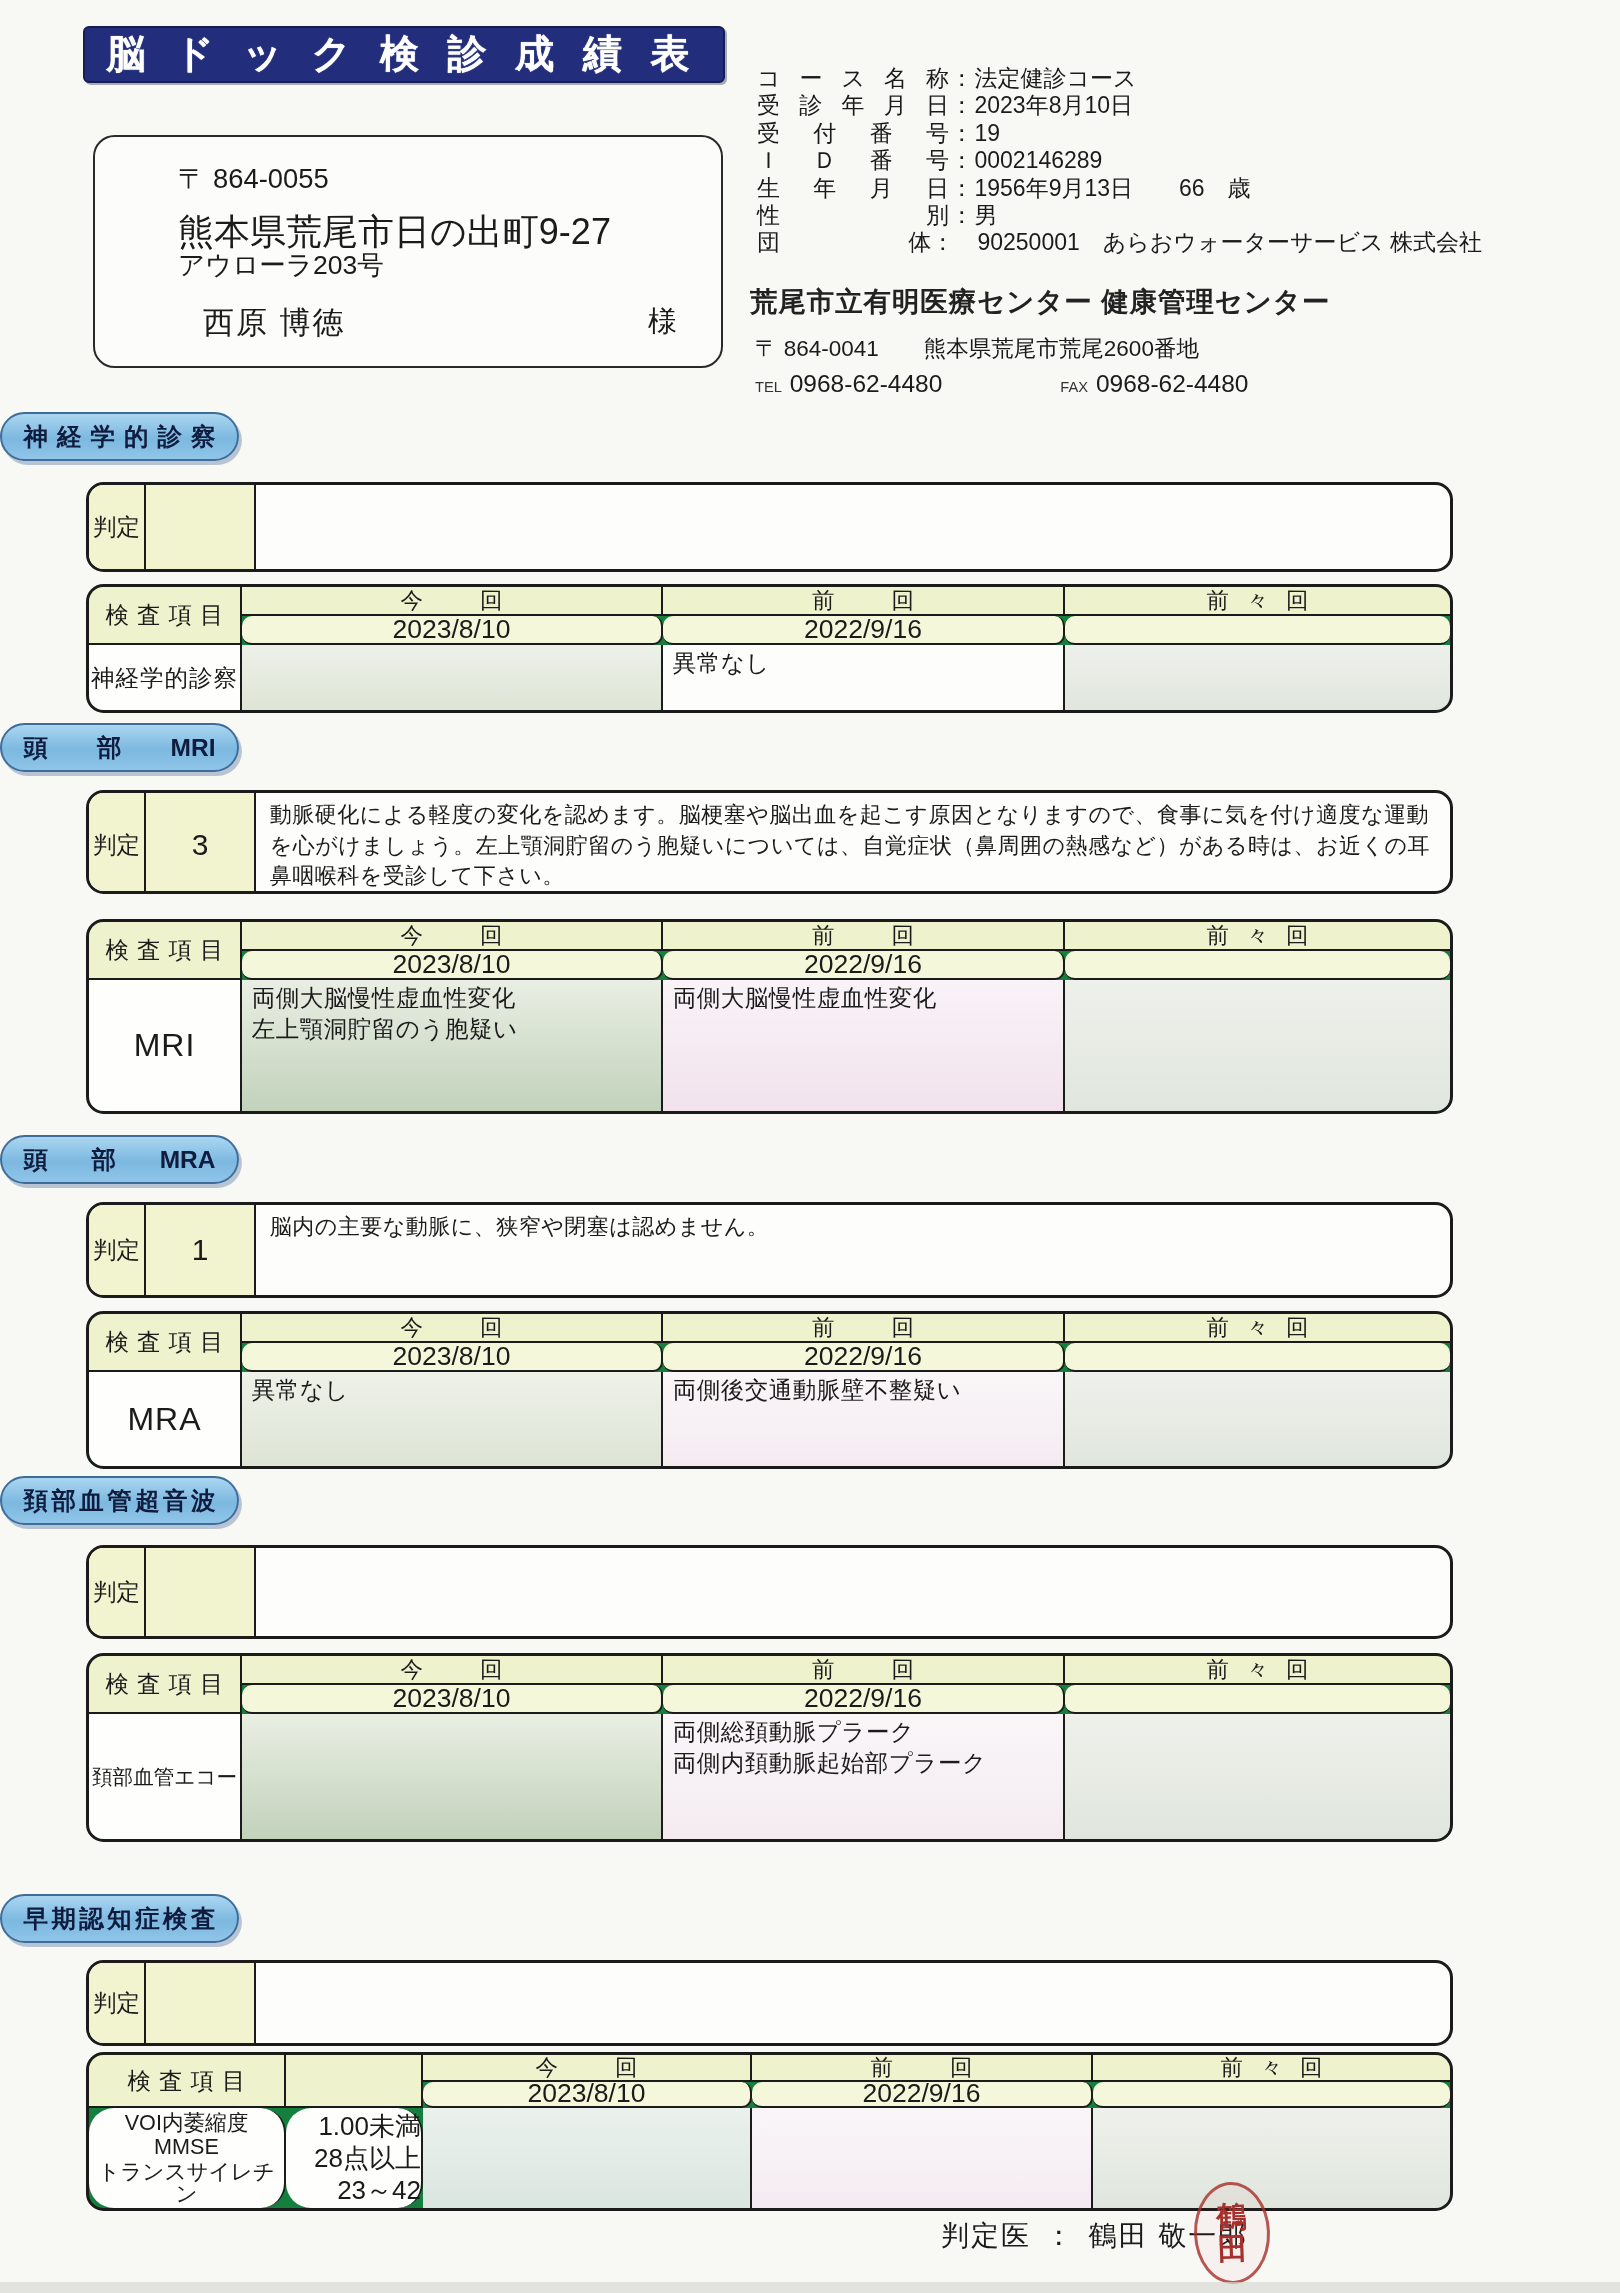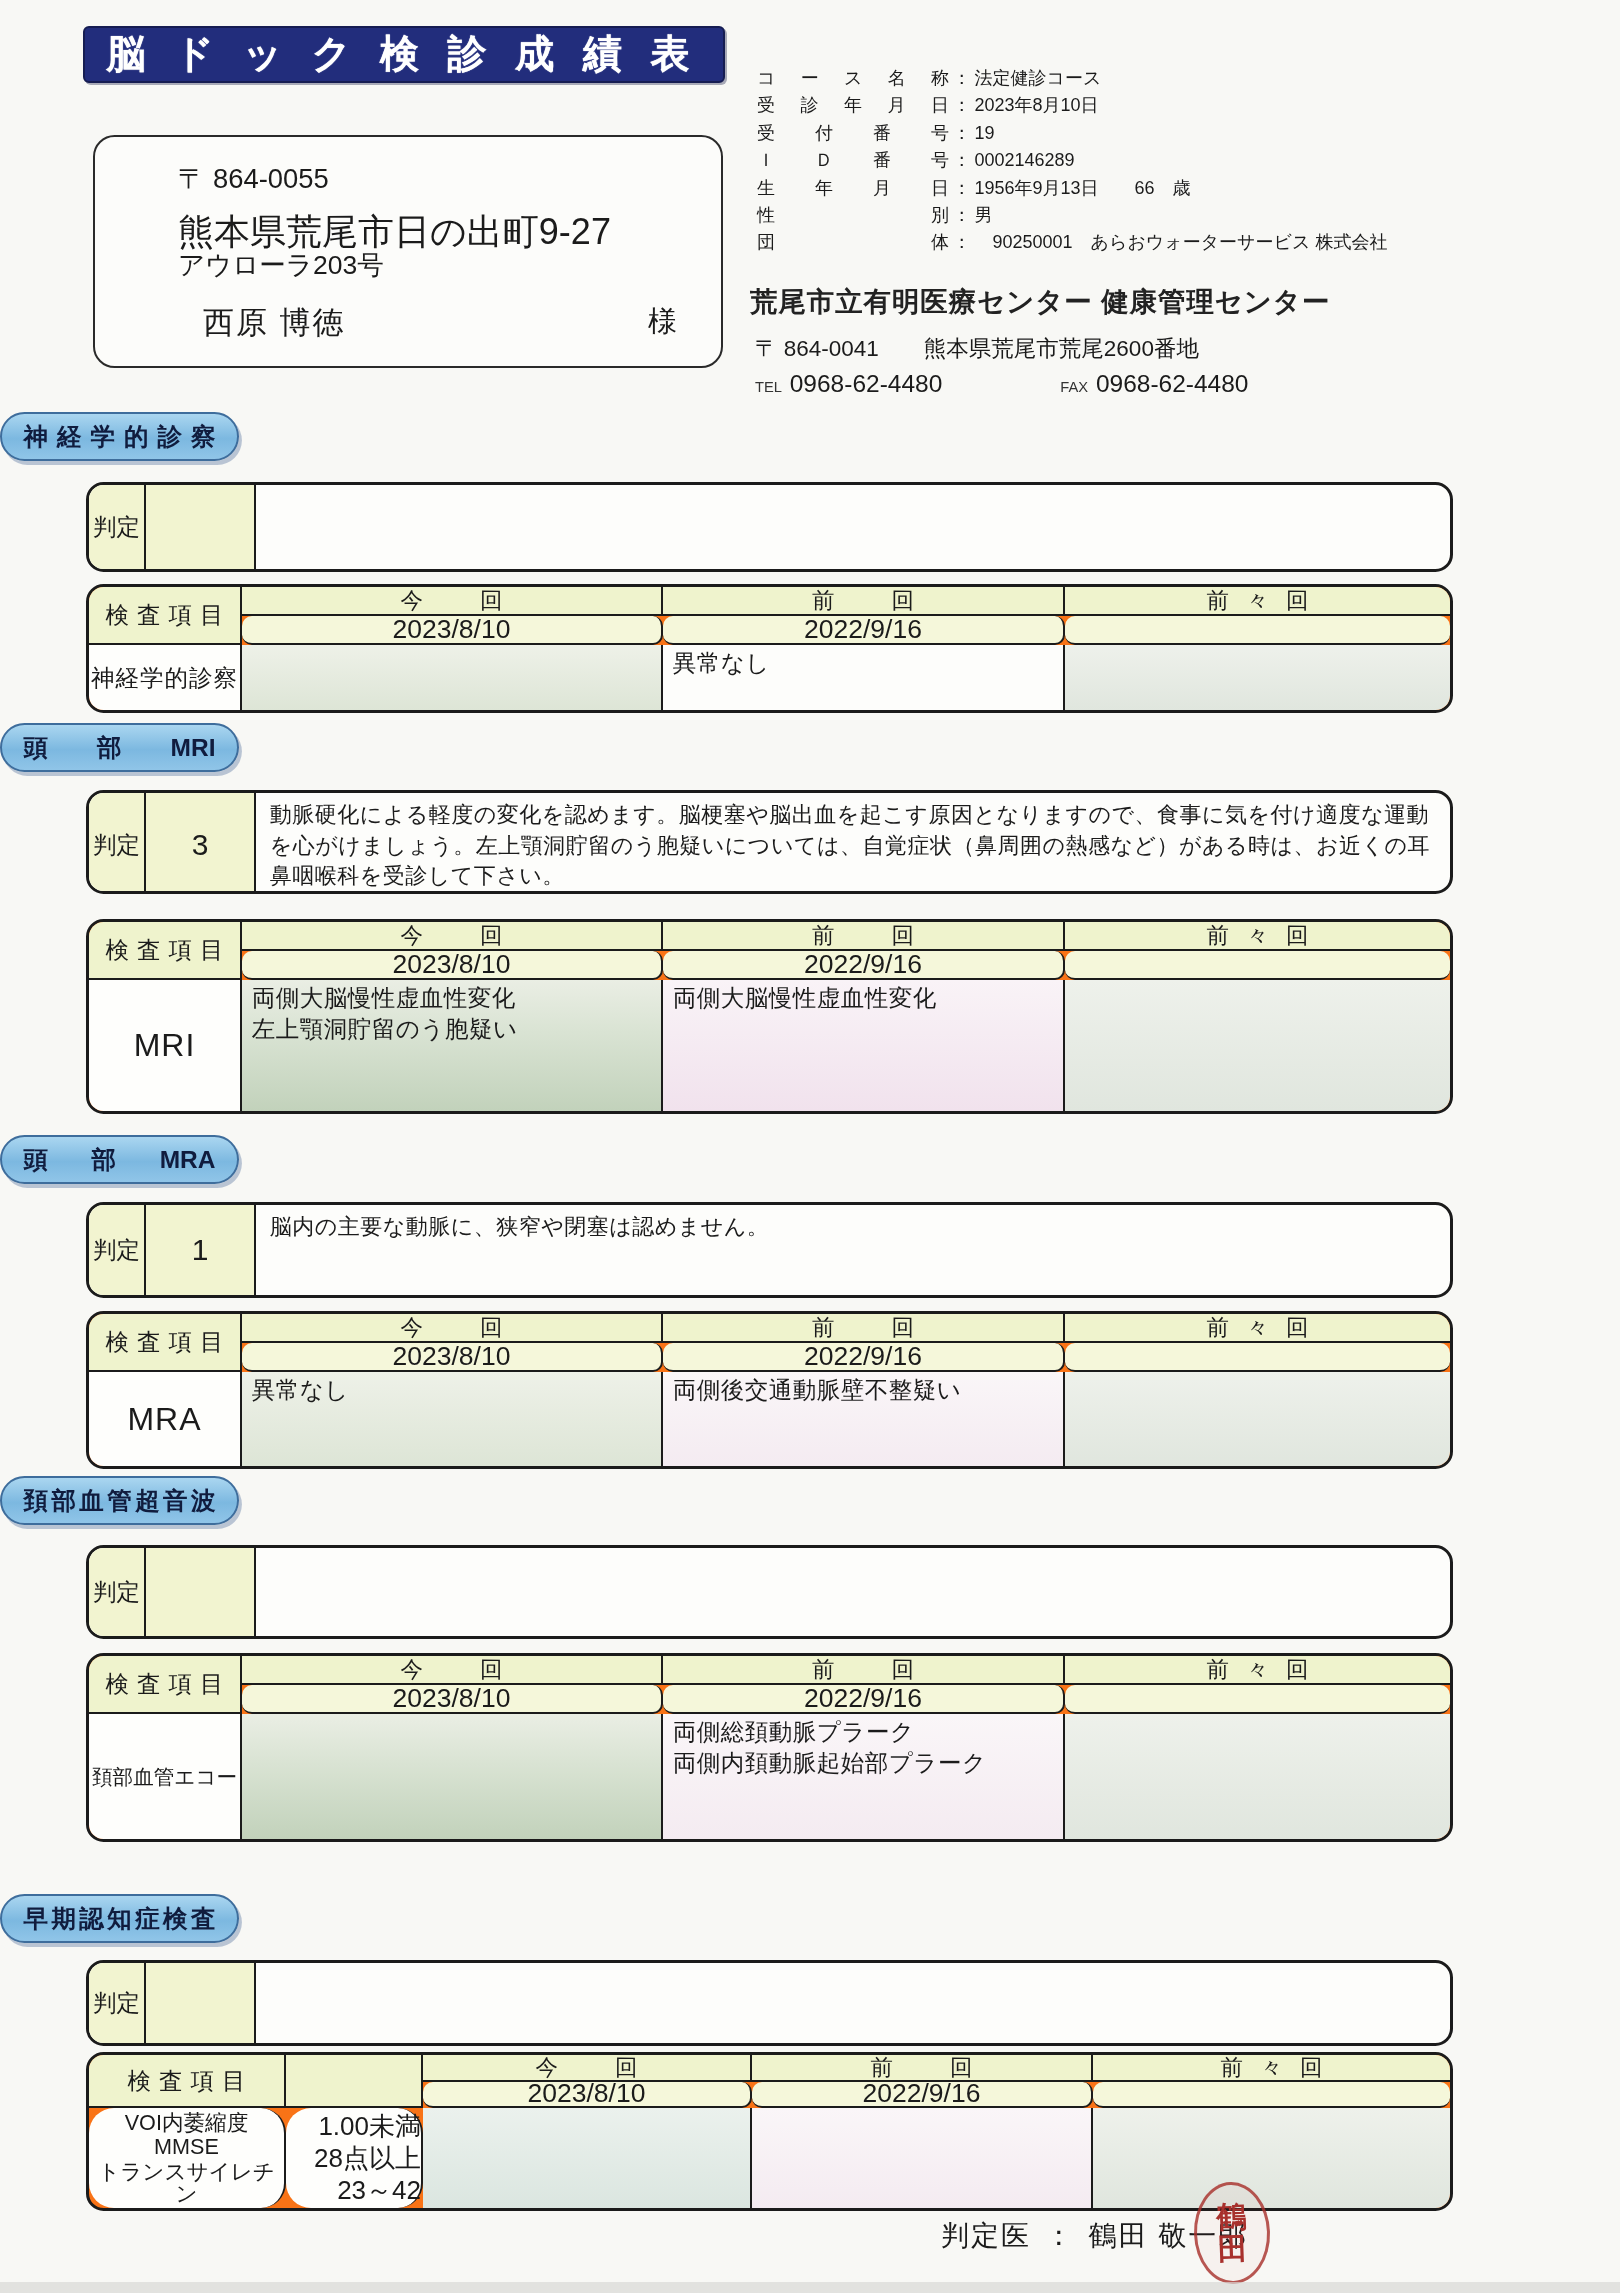--- a/index.html
+++ b/index.html
@@ -20,21 +20,21 @@
     box-shadow:2px 2px 0 rgba(20,25,70,.35);
   }
   .title-bar span{
     display:inline-block;width:583px;margin-left:21.6px;
     color:#fff;font-size:39px;font-weight:bold;
     text-align:justify;text-align-last:justify;
     text-shadow:0 0 1px #fff;
   }
 
   
-  .hinfo{left:757px;top:65px;width:725px;font-size:18px;line-height:27.4px;}
+  .hinfo{left:757px;top:65px;width:725px;font-size:23px;line-height:27.4px;}
   .hinfo .row{display:flex;}
   .hinfo .lab{display:inline-block;width:192px;text-align:justify;text-align-last:justify;}
   .hinfo .col{width:25.5px;text-align:center;}
   .hinfo .val{white-space:pre;}
 
   
   .pbox{
     left:93px;top:135px;width:630px;height:233px;box-sizing:border-box;
     border:2.9px solid #2a2a2a;border-radius:21.6px;background:#fcfcfa;
   }
@@ -78,21 +78,21 @@
   .j-value{
     background:#f2f4d0;border-right:2.5px solid #1b1b1b;
     display:flex;align-items:center;justify-content:center;font-size:30px;
   }
   .j-comment{padding:6.9px 11.8px 3.9px 13.7px;font-size:22px;line-height:1.4;letter-spacing:0.5px;}
 
   
   .rtable{
     left:86px;width:1367px;box-sizing:border-box;
     border:3.4px solid #1b1b1b;border-radius:17.6px;overflow:hidden;
-    background:#f97316;display:grid;
+    background:#15803d;display:grid;
   }
   .t4{grid-template-columns:153px 421px 402px auto;}
   .t5{grid-template-columns:197px 137px 329px 341px auto;}
   .s1{grid-template-rows:29px 29px 65px;}
   .s2{grid-template-rows:29px 29px 131px;}
   .s3{grid-template-rows:29px 29px 94px;}
   .s4{grid-template-rows:29px 29px 125px;}
   .s5{grid-template-rows:26.5px 26.5px 100px;}
 
   .gc1{grid-column:1}.gc2{grid-column:2}.gc3{grid-column:3}.gc4{grid-column:4}.gc5{grid-column:5}

